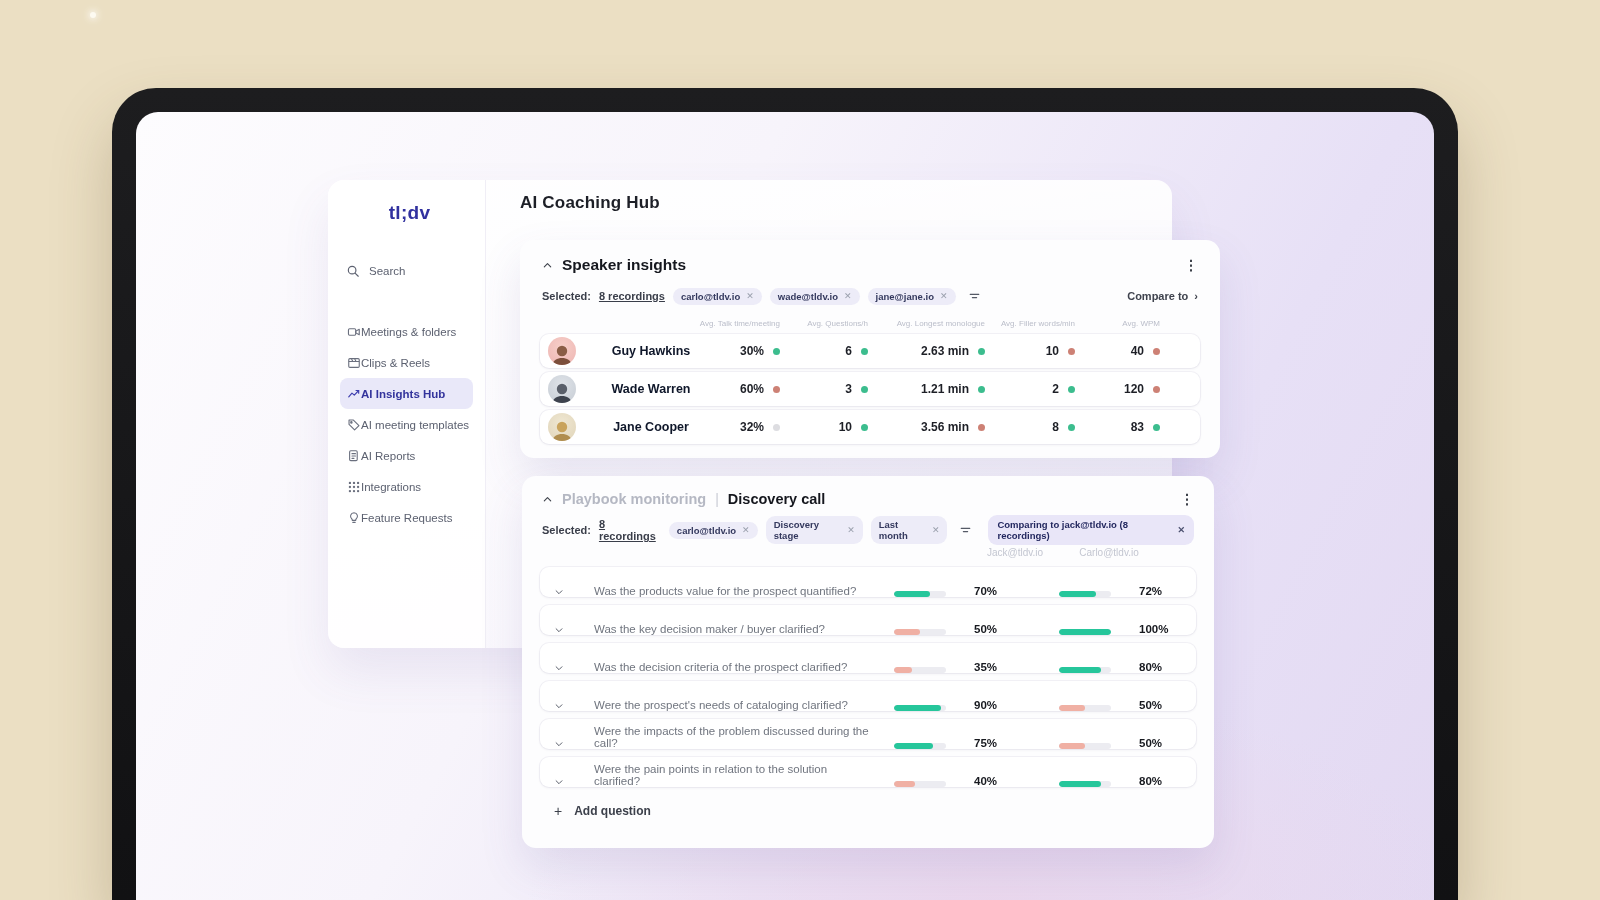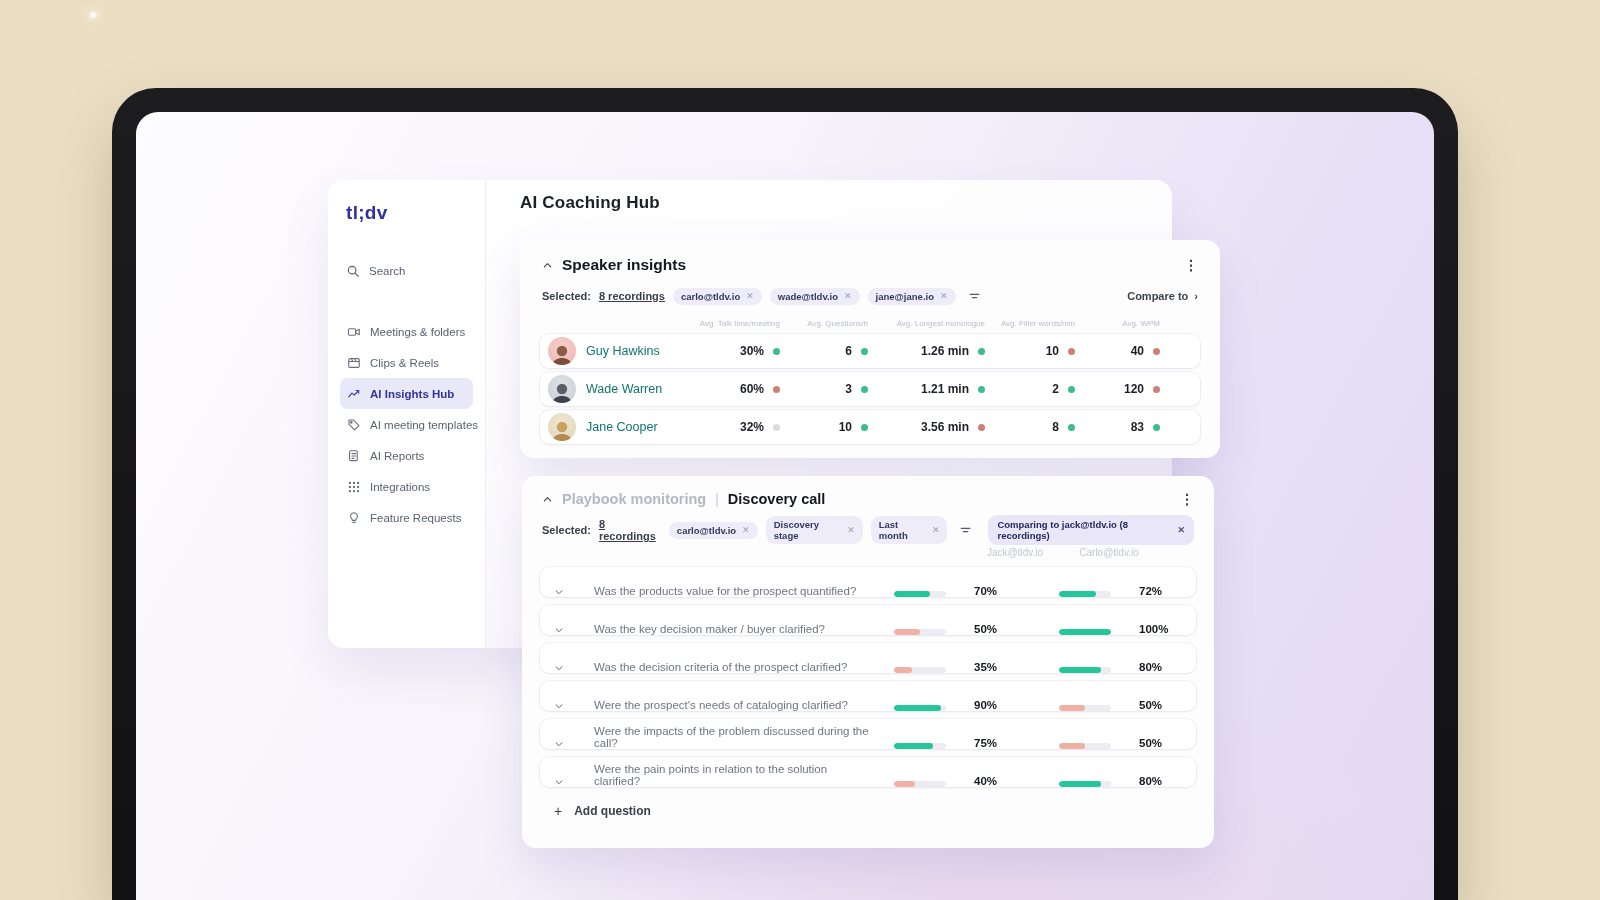--- a/index.html
+++ b/index.html
@@ -20,33 +20,33 @@
               linear-gradient(118deg,#fdfcfe 0%,#f7f4fb 38%,#e7e0f6 74%,#e3d9f2 100%); }
 
   
   .app-window { position:absolute; left:192px; top:68px; width:844px; height:468px;
                 background:linear-gradient(180deg, rgba(255,255,255,.92), rgba(252,251,254,.55));
                 border-radius:16px; box-shadow:0 24px 48px rgba(96,78,160,.10); }
   .page-title { position:absolute; left:384px; top:81px; font-size:17px; font-weight:700; color:#1d1f27; letter-spacing:.2px; }
 
   
   .sidebar { position:absolute; left:0; top:0; width:158px; height:100%; background:rgba(255,255,255,.85);
-             border-right:1px solid #f0eef6; border-radius:16px 0 0 16px; padding:22px 12px; }
+             border-right:1px solid #f0eef6; border-radius:16px 0 0 16px; padding:22px 12px;text-align:center; }
   .logo { font-size:19px; font-weight:800; color:#31319f; letter-spacing:.3px; padding-left:6px; }
   .search-row { display:flex; align-items:center; gap:9px; margin:40px 0 0 6px; color:#5c6170; font-size:11.5px; cursor:pointer; }
   .nav { margin-top:38px; display:flex; flex-direction:column; }
-  .nav-item { display:flex; align-items:center; gap:9px; height:31px; padding:0 7px; border-radius:8px;
+  .nav-item { display:flex; align-items:center; height:31px; padding:0 7px; border-radius:8px;
               font-size:11.5px; color:#5c6170; cursor:pointer; white-space:nowrap; }
   .nav-item .ic { display:flex; width:14px; color:#6a6f7e; }
   .nav-item.active { background:#e9e8f9; color:#33339c; font-weight:700; }
   .nav-item.active .ic { color:#3d3dae; }
 
   
   .card { position:absolute; background:#fdfdfe; border-radius:14px; box-shadow:0 20px 44px rgba(92,74,158,.13); }
-  .card-speaker { left:384px; top:128px; width:700px; height:218px; padding:14px 12px 10px 12px; }
+  .card-speaker { left:384px; top:128px; width:700px; height:218px; padding:14px 12px 10px 12px;text-align:center; }
   .card-playbook { left:386px; top:364px; width:692px; height:372px; padding:12px 10px 10px 10px; }
 
   .card-head { display:flex; align-items:center; gap:9px; padding:0 10px; height:22px; }
   .card-title { font-size:15.5px; font-weight:700; color:#15171e; }
   .card-title-muted { font-size:14.5px; font-weight:700; color:#b5b8c3; }
   .title-sep { color:#c9ccd5; font-weight:400; font-size:14px; }
   .card-title-strong { font-size:14.5px; font-weight:700; color:#15171e; }
   .spacer { flex:1; }
   .kebab { color:#3c4049; font-size:14px; letter-spacing:0; cursor:pointer; line-height:1; font-weight:700; }
   .chev-btn { display:flex; color:#3c4049; cursor:pointer; }
@@ -67,21 +67,21 @@
   
   .srow { display:grid; grid-template-columns:46px 130px 66px 88px 117px 90px 85px 1fr; align-items:center; }
   .cols-head { margin:10px 8px 0 8px; height:13px; }
   .cols-head .mh { font-size:8px; color:#babdc9; display:flex; justify-content:flex-end; padding-right:2px; white-space:nowrap; }
   .sp-row { margin:4px 8px 0 8px; height:34px; background:#fff; border-radius:9px;
             box-shadow:0 1px 3px rgba(30,30,60,.06), 0 0 0 1px #f3f2f7; cursor:pointer; }
   .avatar { width:28px; height:28px; border-radius:50%; margin-left:8px; overflow:hidden; display:flex; align-items:flex-end; justify-content:center; }
   .av-guy { background:radial-gradient(circle at 50% 35%, #f6cfc9, #eeb5b2); }
   .av-wade { background:radial-gradient(circle at 50% 35%, #dfe3e8, #c6ccd4); }
   .av-jane { background:radial-gradient(circle at 50% 35%, #efe7d2, #e0d4b8); }
-  .sp-name { font-size:12.5px; font-weight:400; color:#0f766e; }
+  .sp-name { font-size:12.5px; font-weight:700; color:#0f172a; }
   .mcell { display:flex; justify-content:flex-end; align-items:center; gap:9px; padding-right:2px; }
   .mval { font-size:12px; font-weight:700; color:#1d1f26; white-space:nowrap; }
   .dot { width:7px; height:7px; border-radius:50%; }
   .dot.s-good { background:#3cbd8e; }
   .dot.s-bad { background:#cd8175; }
   .dot.s-neutral { background:#dddde1; }
 
   
   .pb-cols { display:flex; margin:6px 10px 0 10px; height:12px; }
   .pb-col { width:94px; padding-right:30px; text-align:center; font-size:10px; color:#c3c6d1; white-space:nowrap; }
@@ -262,21 +262,21 @@
           <span class="sp-name">Guy Hawkins</span>
           <span class="mcell">
               <span class="mval">30%</span>
               <span class="dot s-good"></span>
             </span>
           <span class="mcell">
               <span class="mval">6</span>
               <span class="dot s-good"></span>
             </span>
           <span class="mcell">
-              <span class="mval">1.26 min</span>
+              <span class="mval">2.63 min</span>
               <span class="dot s-good"></span>
             </span>
           <span class="mcell">
               <span class="mval">10</span>
               <span class="dot s-bad"></span>
             </span>
           <span class="mcell">
               <span class="mval">40</span>
               <span class="dot s-bad"></span>
             </span>

